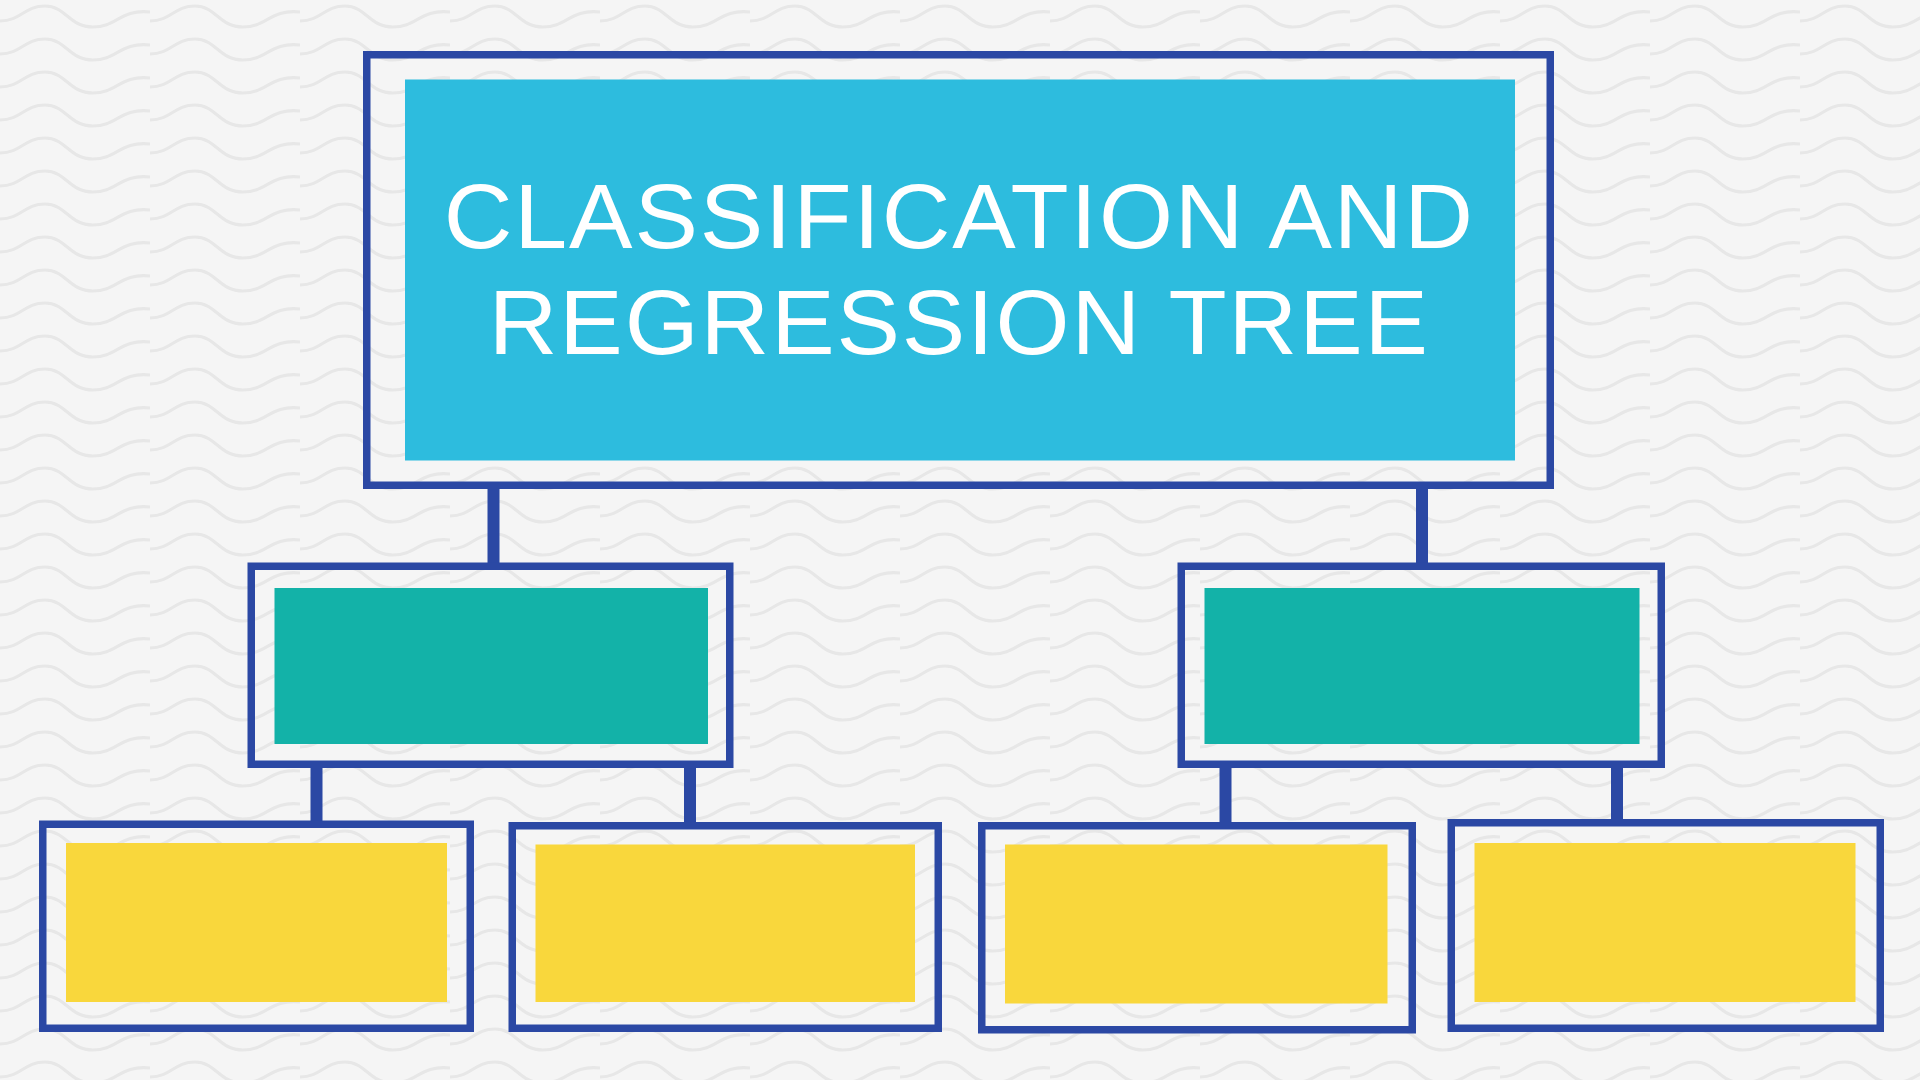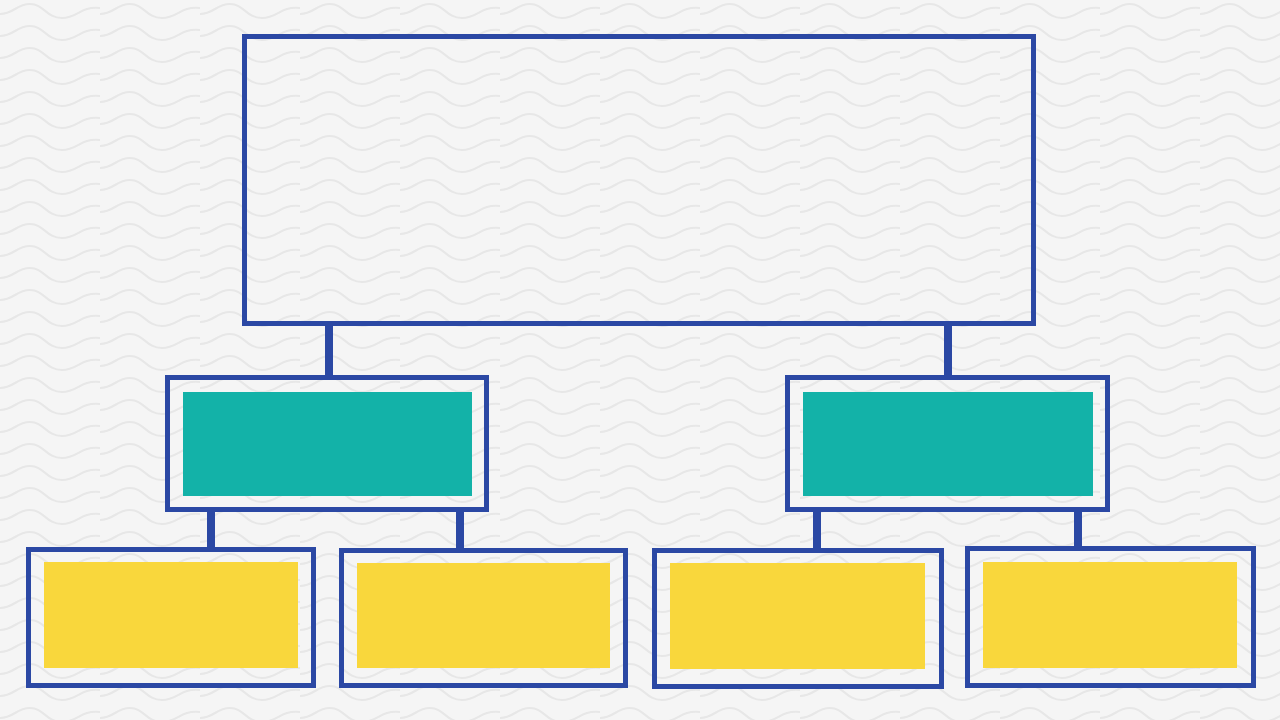--- a/index.html
+++ b/index.html
@@ -99,20 +99,24 @@
 
   <div class="connector" style="left:325px; top:323px; width:8px; height:54px;"></div>
   <div class="connector" style="left:944px; top:323px; width:8px; height:54px;"></div>
 
   <div class="connector" style="left:207px; top:508px; width:8px; height:42px;"></div>
   <div class="connector" style="left:456px; top:508px; width:8px; height:42px;"></div>
   <div class="connector" style="left:813px; top:508px; width:8px; height:42px;"></div>
   <div class="connector" style="left:1074px; top:508px; width:8px; height:42px;"></div>
 
   <div class="node" style="left:242px; top:34px; width:794px; height:292px;"></div>
+  <div class="node-fill fill-title" style="left:270px; top:53px; width:740px; height:254px;">
+    <span class="title-text">CLASSIFICATION AND
+REGRESSION TREE</span>
+  </div>
 
   <div class="node" style="left:165px; top:375px; width:324px; height:137px;"></div>
   <div class="node-fill fill-teal" style="left:183px; top:392px; width:289px; height:104px;">
     <span class="node-text"></span>
   </div>
 
   <div class="node" style="left:785px; top:375px; width:325px; height:137px;"></div>
   <div class="node-fill fill-teal" style="left:803px; top:392px; width:290px; height:104px;">
     <span class="node-text"></span>
   </div>

